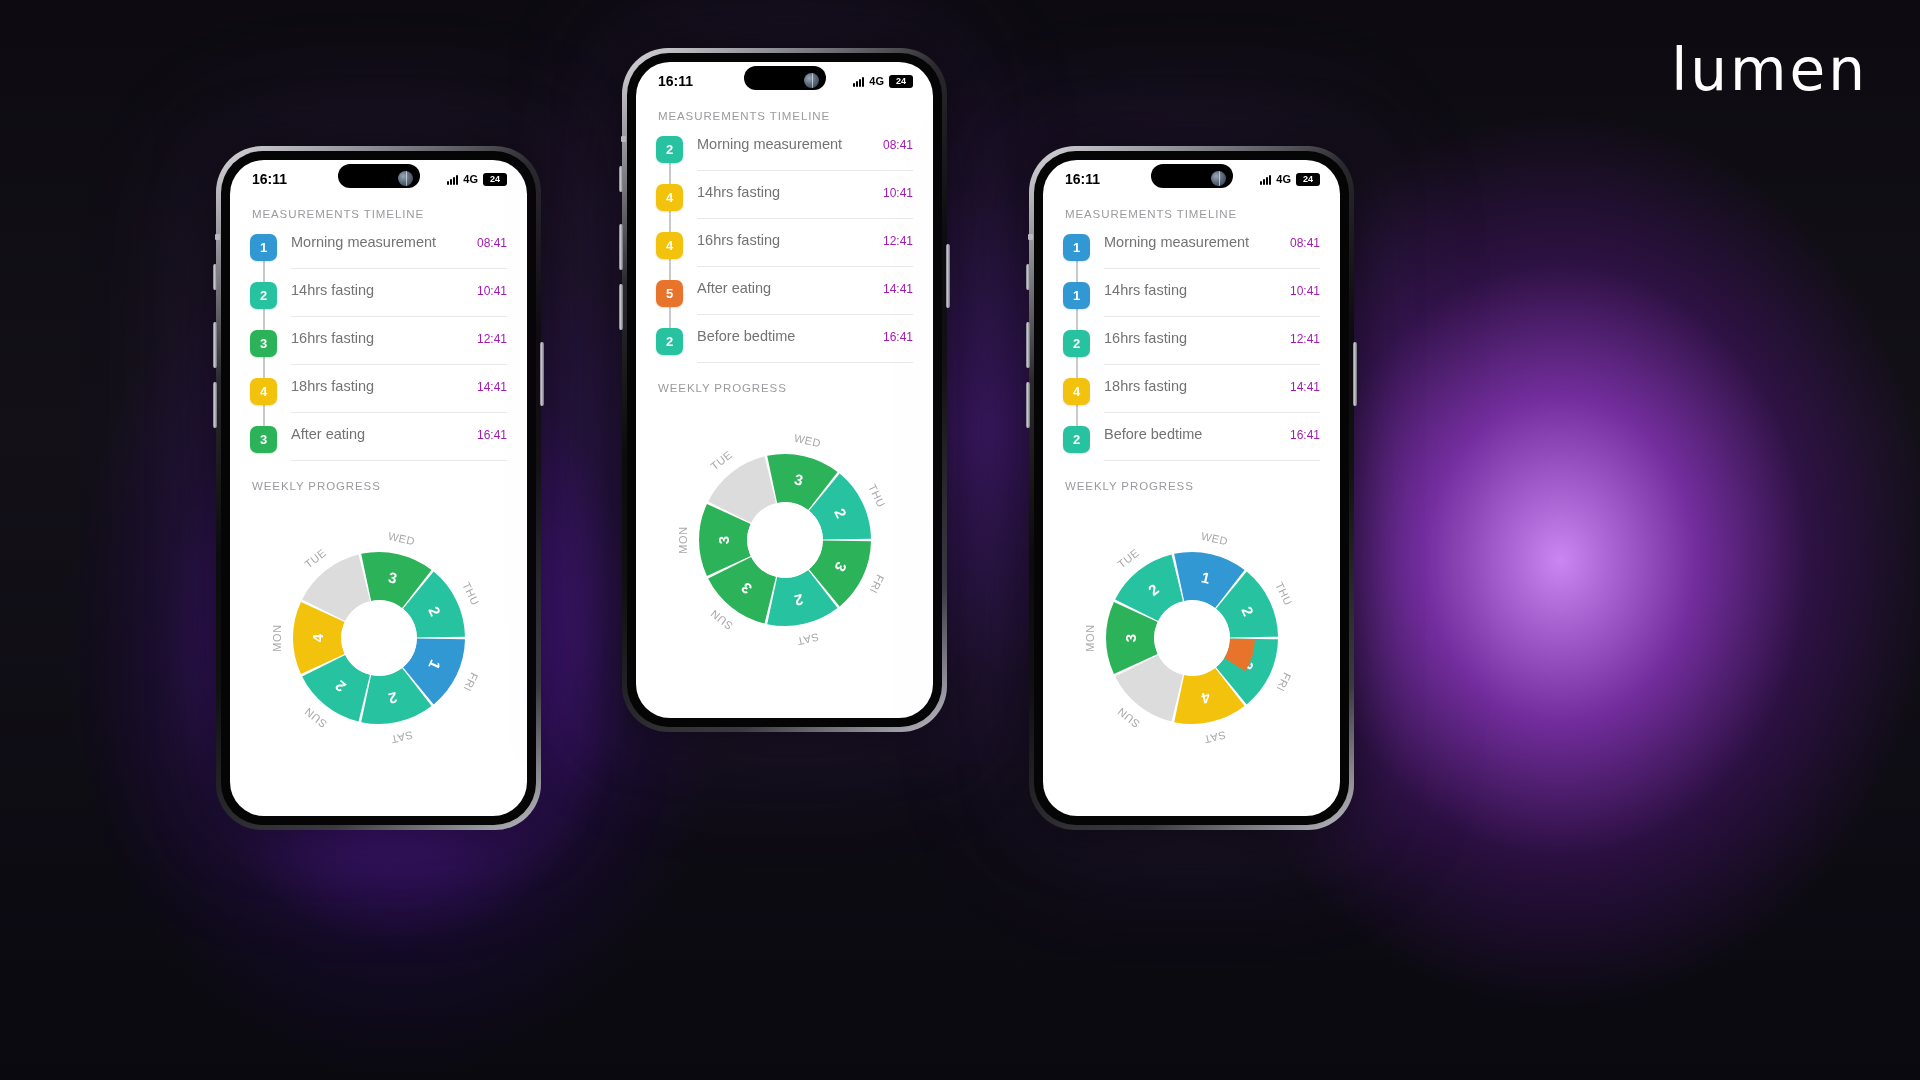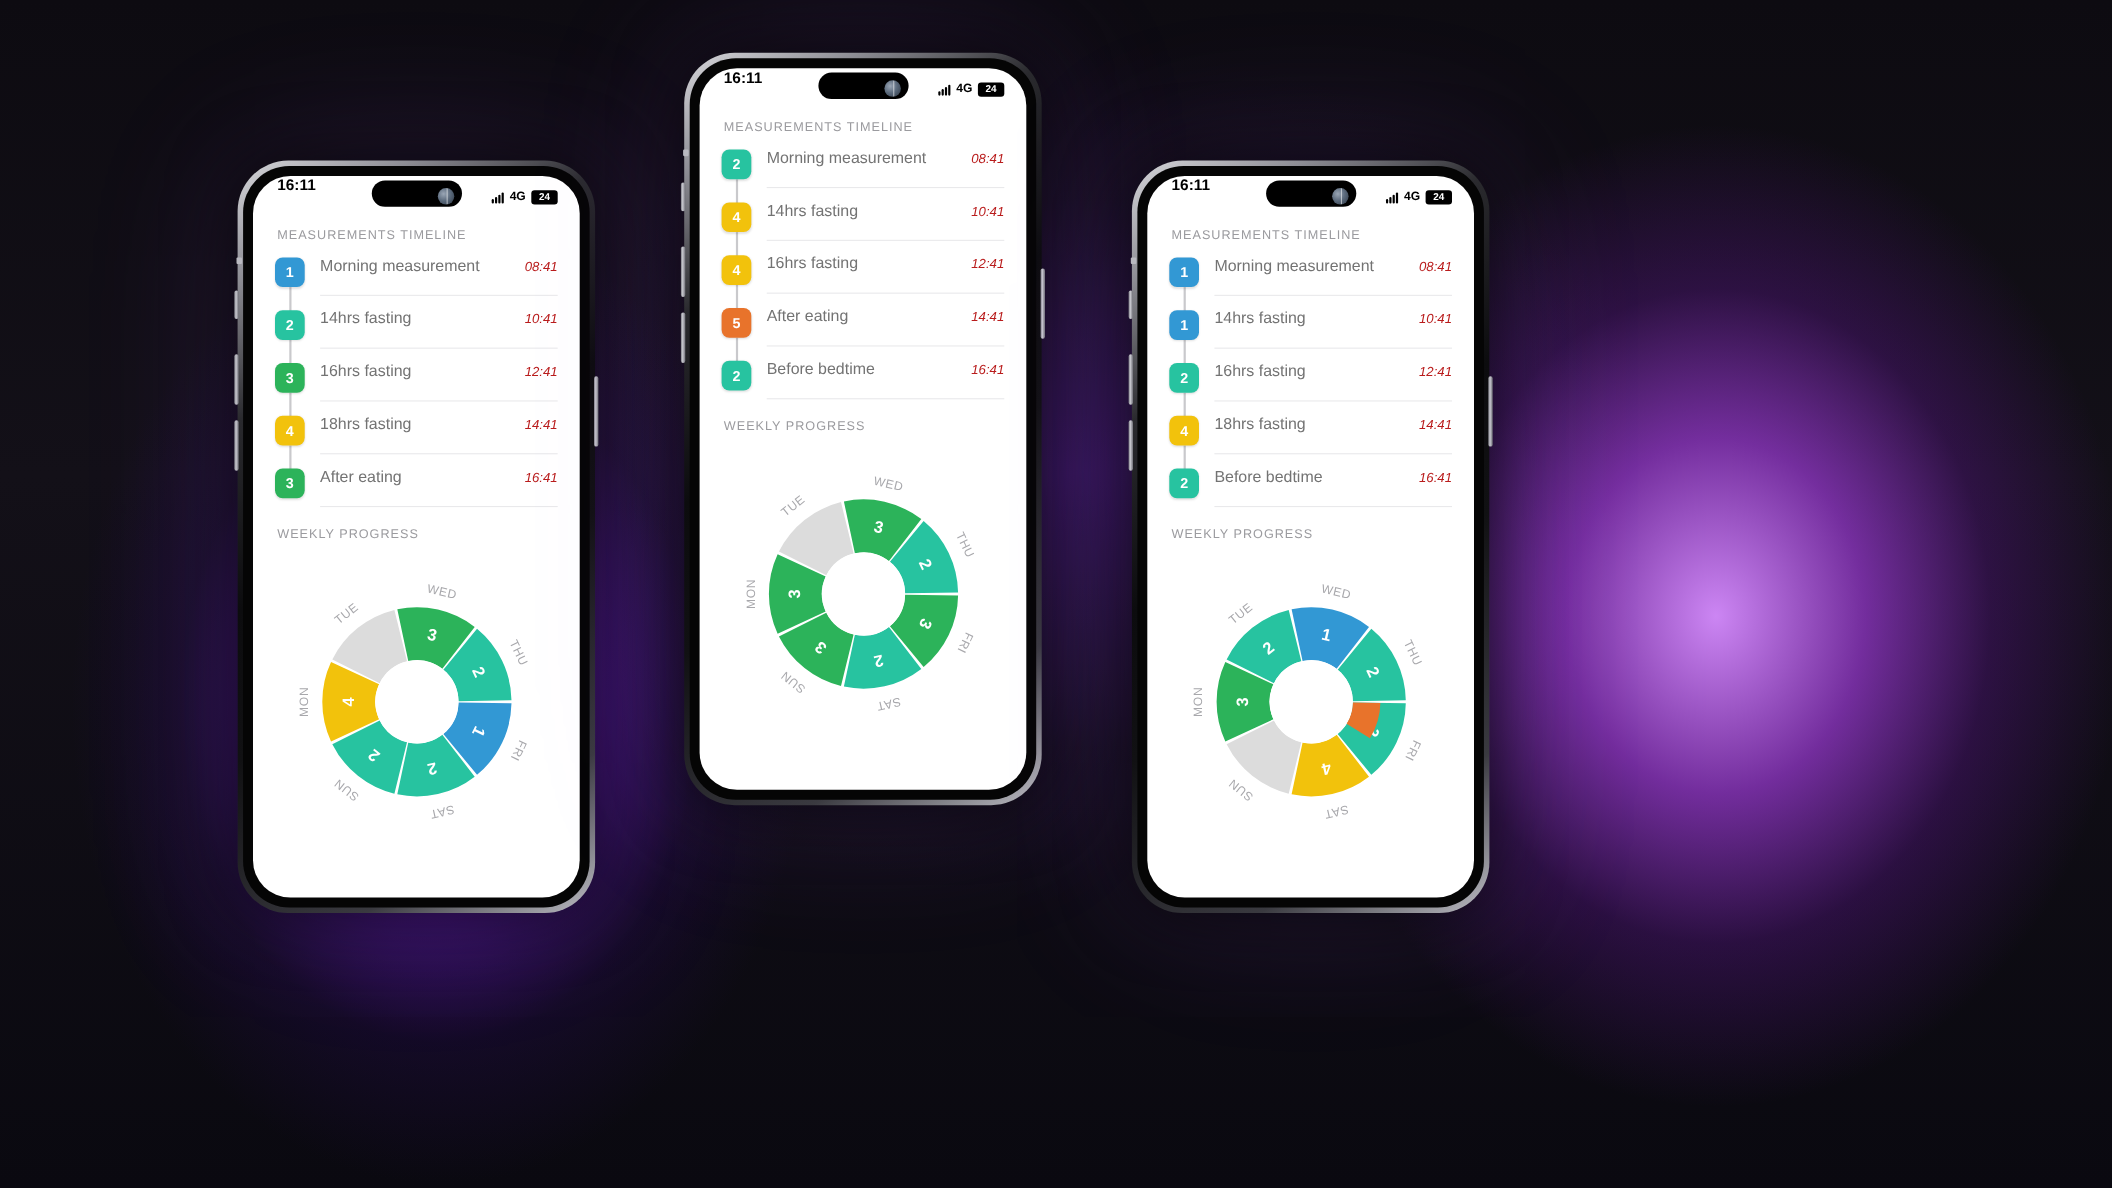--- a/index.html
+++ b/index.html
@@ -56,21 +56,21 @@
     border-radius: 2px;
   }
   .btn-left { left: -3px; width: 4px; }
   .btn-right { right: -3px; width: 4px; }
   .notch-dot { position:absolute; border-radius:1px; background:#b9b9c0; }
 
   
   .statusbar {
     position: relative;
     height: 38px;
-    display: flex; 
+    display: flex; align-items: center;
     padding: 0 20px 0 22px;
   }
   .sb-time { font-weight: bold; color: #000; }
   .sb-right { margin-left: auto; display: flex; align-items: center; gap: 5px; }
   .dynamic-island {
     position: absolute;
     left: 50%; transform: translateX(-50%);
     background: #000; border-radius: 30px;
   }
   .face-dot {
@@ -113,33 +113,34 @@
     box-shadow: 0 1px 2px rgba(0,0,0,0.12);
   }
   .tl-connector {
     position: absolute;
     width: 1.5px;
     background: #c9c9cc;
     z-index: 1;
   }
   .tl-body { flex: 1; display: flex; align-items: baseline; }
   .tl-label { color: #737373; flex: 1; }
-  .tl-time { color: #b91c1c; font-style: italic; }
+  .tl-time { color: #a21caf; }
 
   .donut-wrap { position: relative; display: flex; justify-content: center; }
   .donut { position: relative; }
   .donut svg { display: block; overflow: visible; }
   .seg-num { fill: #ffffff; font-weight: 700; font-family: "Liberation Sans", sans-serif; }
   .day-lbl { fill: #a8a8ac; font-family: "Liberation Sans", sans-serif; letter-spacing: 0.6px; }
 </style>
 </head>
 <body>
 
 <div id="stage">
 
+  <div class="brand">lumen</div>
 
   <div class="phone" id="phone-left" style="left:216px; top:146px; width:325px; height:684px;">
     <div class="phone-inner">
       <div class="screen">
           <div class="statusbar">
             <div class="sb-time" style="font-size:14px;">16:11</div>
             <div class="dynamic-island" style="top:4px;width:82px;height:24px;"></div>
             <div class="face-dot" style="width:15px;height:15px;position:absolute;left:168px;top:11px;"></div>
             <div class="sb-right">
               <div class="sig-bars" style="height:11px;">

